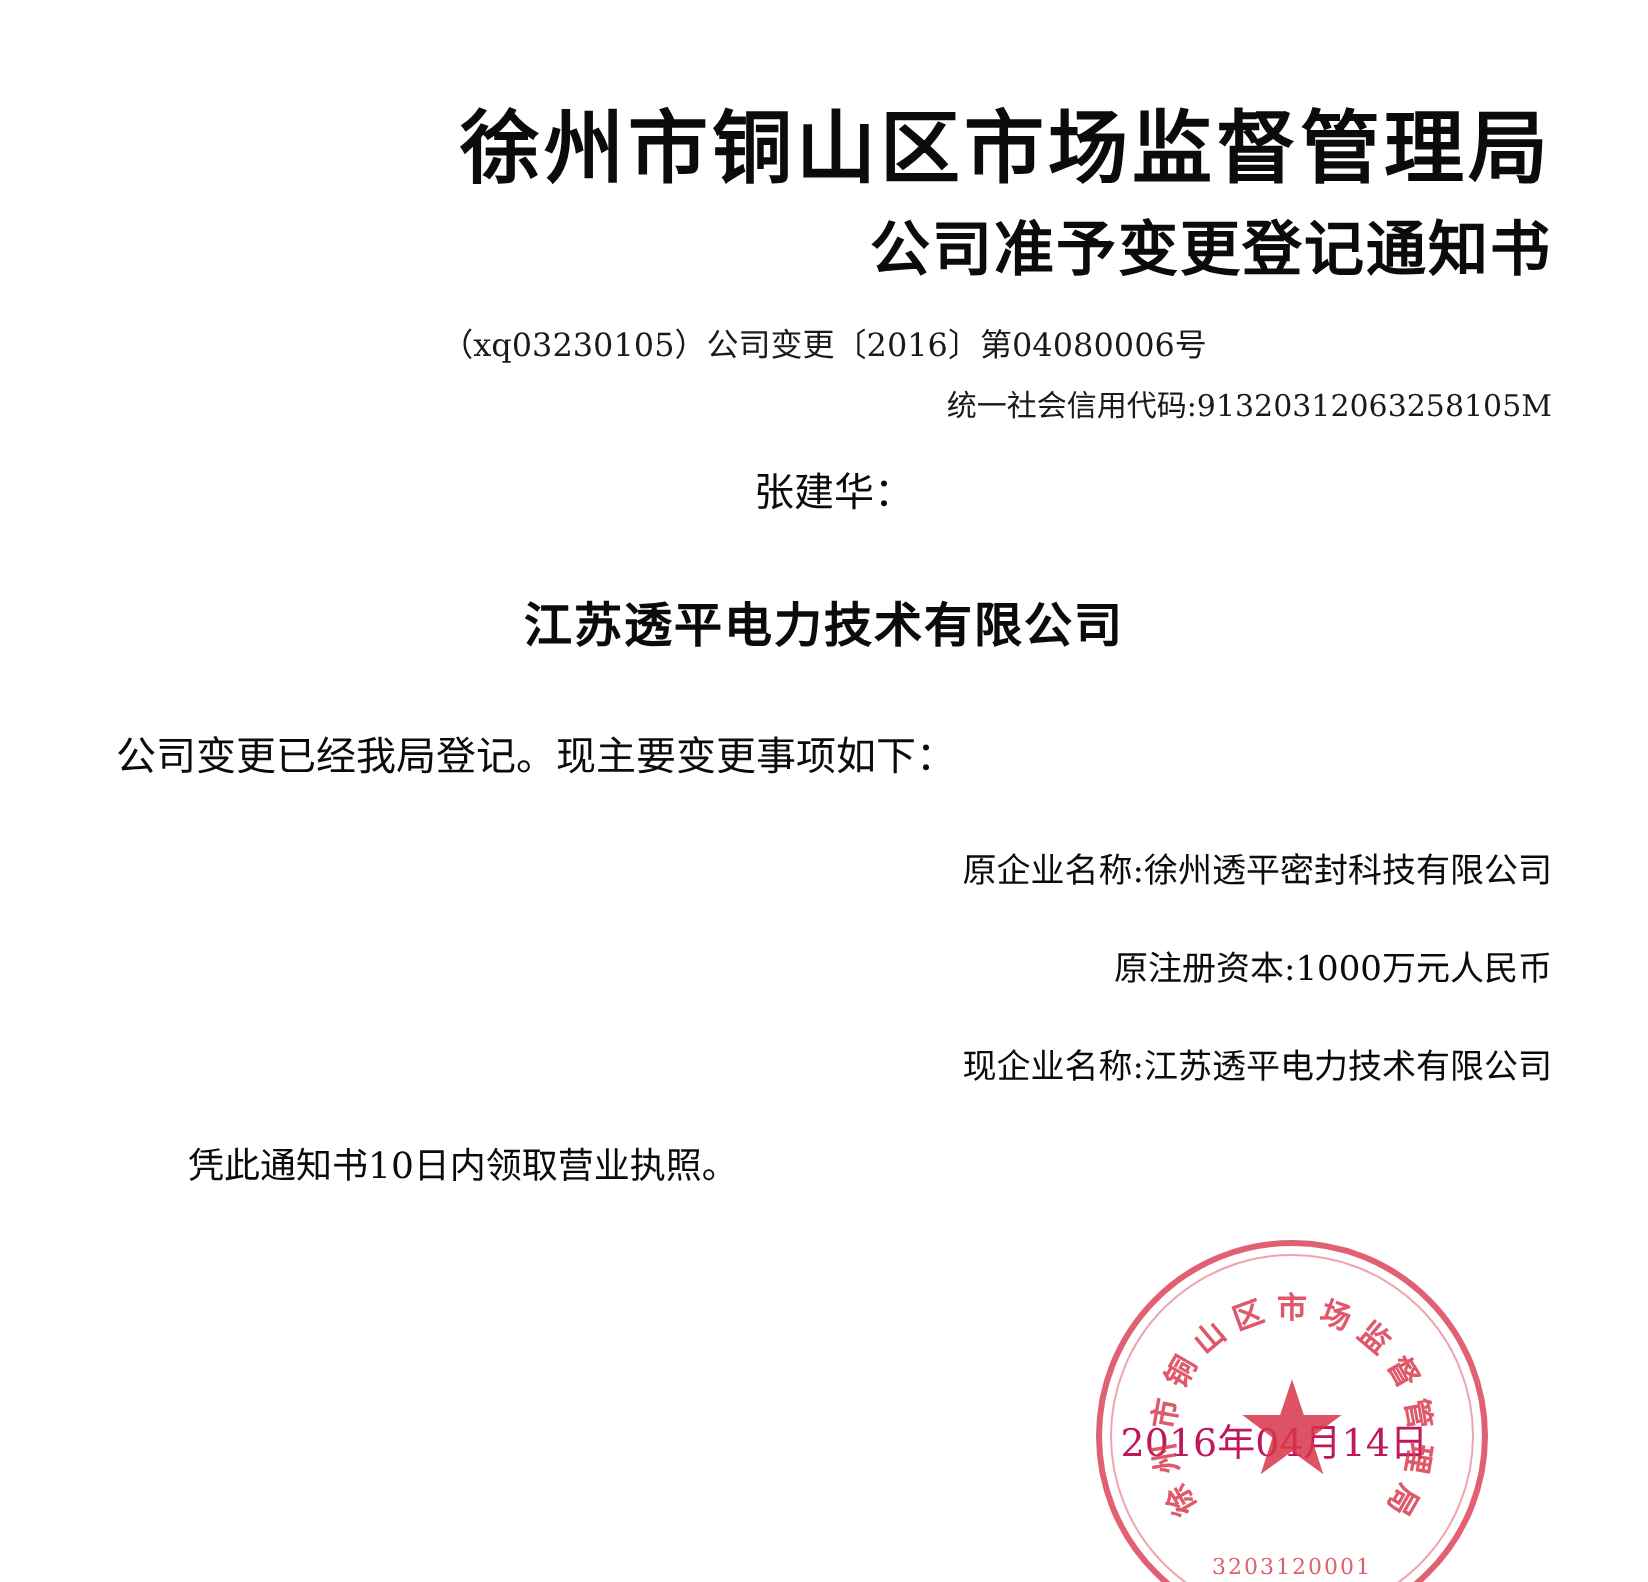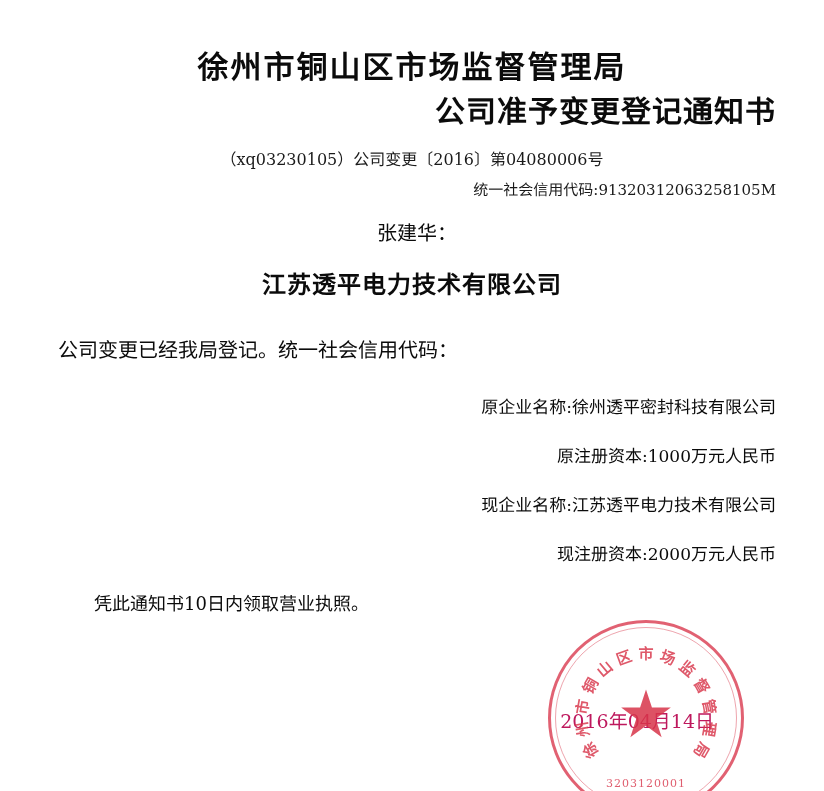--- a/index.html
+++ b/index.html
@@ -18,24 +18,24 @@
 
   .page {
     position: relative;
     width: 824px;
     height: 791px;
     box-sizing: border-box;
     padding: 0 48px;
   }
 
   .org-title {
-    text-align: center;
+    text-align: right;
     font-family: Liberation Serif, serif;
     font-weight: bold;
-    font-size: 31px;
+    font-size: 40px;
     letter-spacing: 2px;
     margin-top: 42px;
     color: #0b0b0b;
   }
 
   .doc-title {
     text-align: right;
     font-family: "DejaVu Serif", "Liberation Serif", serif;
     font-weight: bold;
     font-size: 30px;
@@ -78,21 +78,21 @@
     text-indent: 38px;
     color: #0b0b0b;
   }
 
   .company-name {
     text-align: center;
     font-family: "DejaVu Serif", "Liberation Serif", serif;
     font-weight: bold;
     font-size: 24px;
     letter-spacing: 1px;
-    margin-top: 19px;
+    margin-top: 34px;
     color: #0b0b0b;
   }
 
   .registered-line {
     font-family: "DejaVu Serif", "Liberation Serif", serif;
     font-size: 20px;
     margin-top: 34px;
     margin-left: 10px;
     color: #0b0b0b;
   }
@@ -198,27 +198,26 @@
 
   <div class="doc-number">（xq03230105）公司变更〔2016〕第04080006号</div>
 
   <div class="credit-code">统一社会信用代码:91320312063258105M</div>
 
   <div class="addressee">张建华：</div>
 
 
   <div class="company-name">江苏透平电力技术有限公司</div>
 
-  <div class="registered-line">公司变更已经我局登记。统一社会信用代码：</div>
+  <div class="registered-line">公司变更已经我局登记。现主要变更事项如下：</div>
 
   <div class="changes">
     <div class="change-item">原企业名称:徐州透平密封科技有限公司</div>
     <div class="change-item">原注册资本:1000万元人民币</div>
     <div class="change-item">现企业名称:江苏透平电力技术有限公司</div>
-    <div class="change-item">现注册资本:2000万元人民币</div>
   </div>
 
   <div class="notice-line">凭此通知书10日内领取营业执照。</div>
 
   <div class="issue-date">2016年04月14日</div>
 
   <div class="seal">
     <div class="seal-ring"></div>
     <div class="seal-ring inner"></div>
     <div class="seal-text" id="seal-arc">

